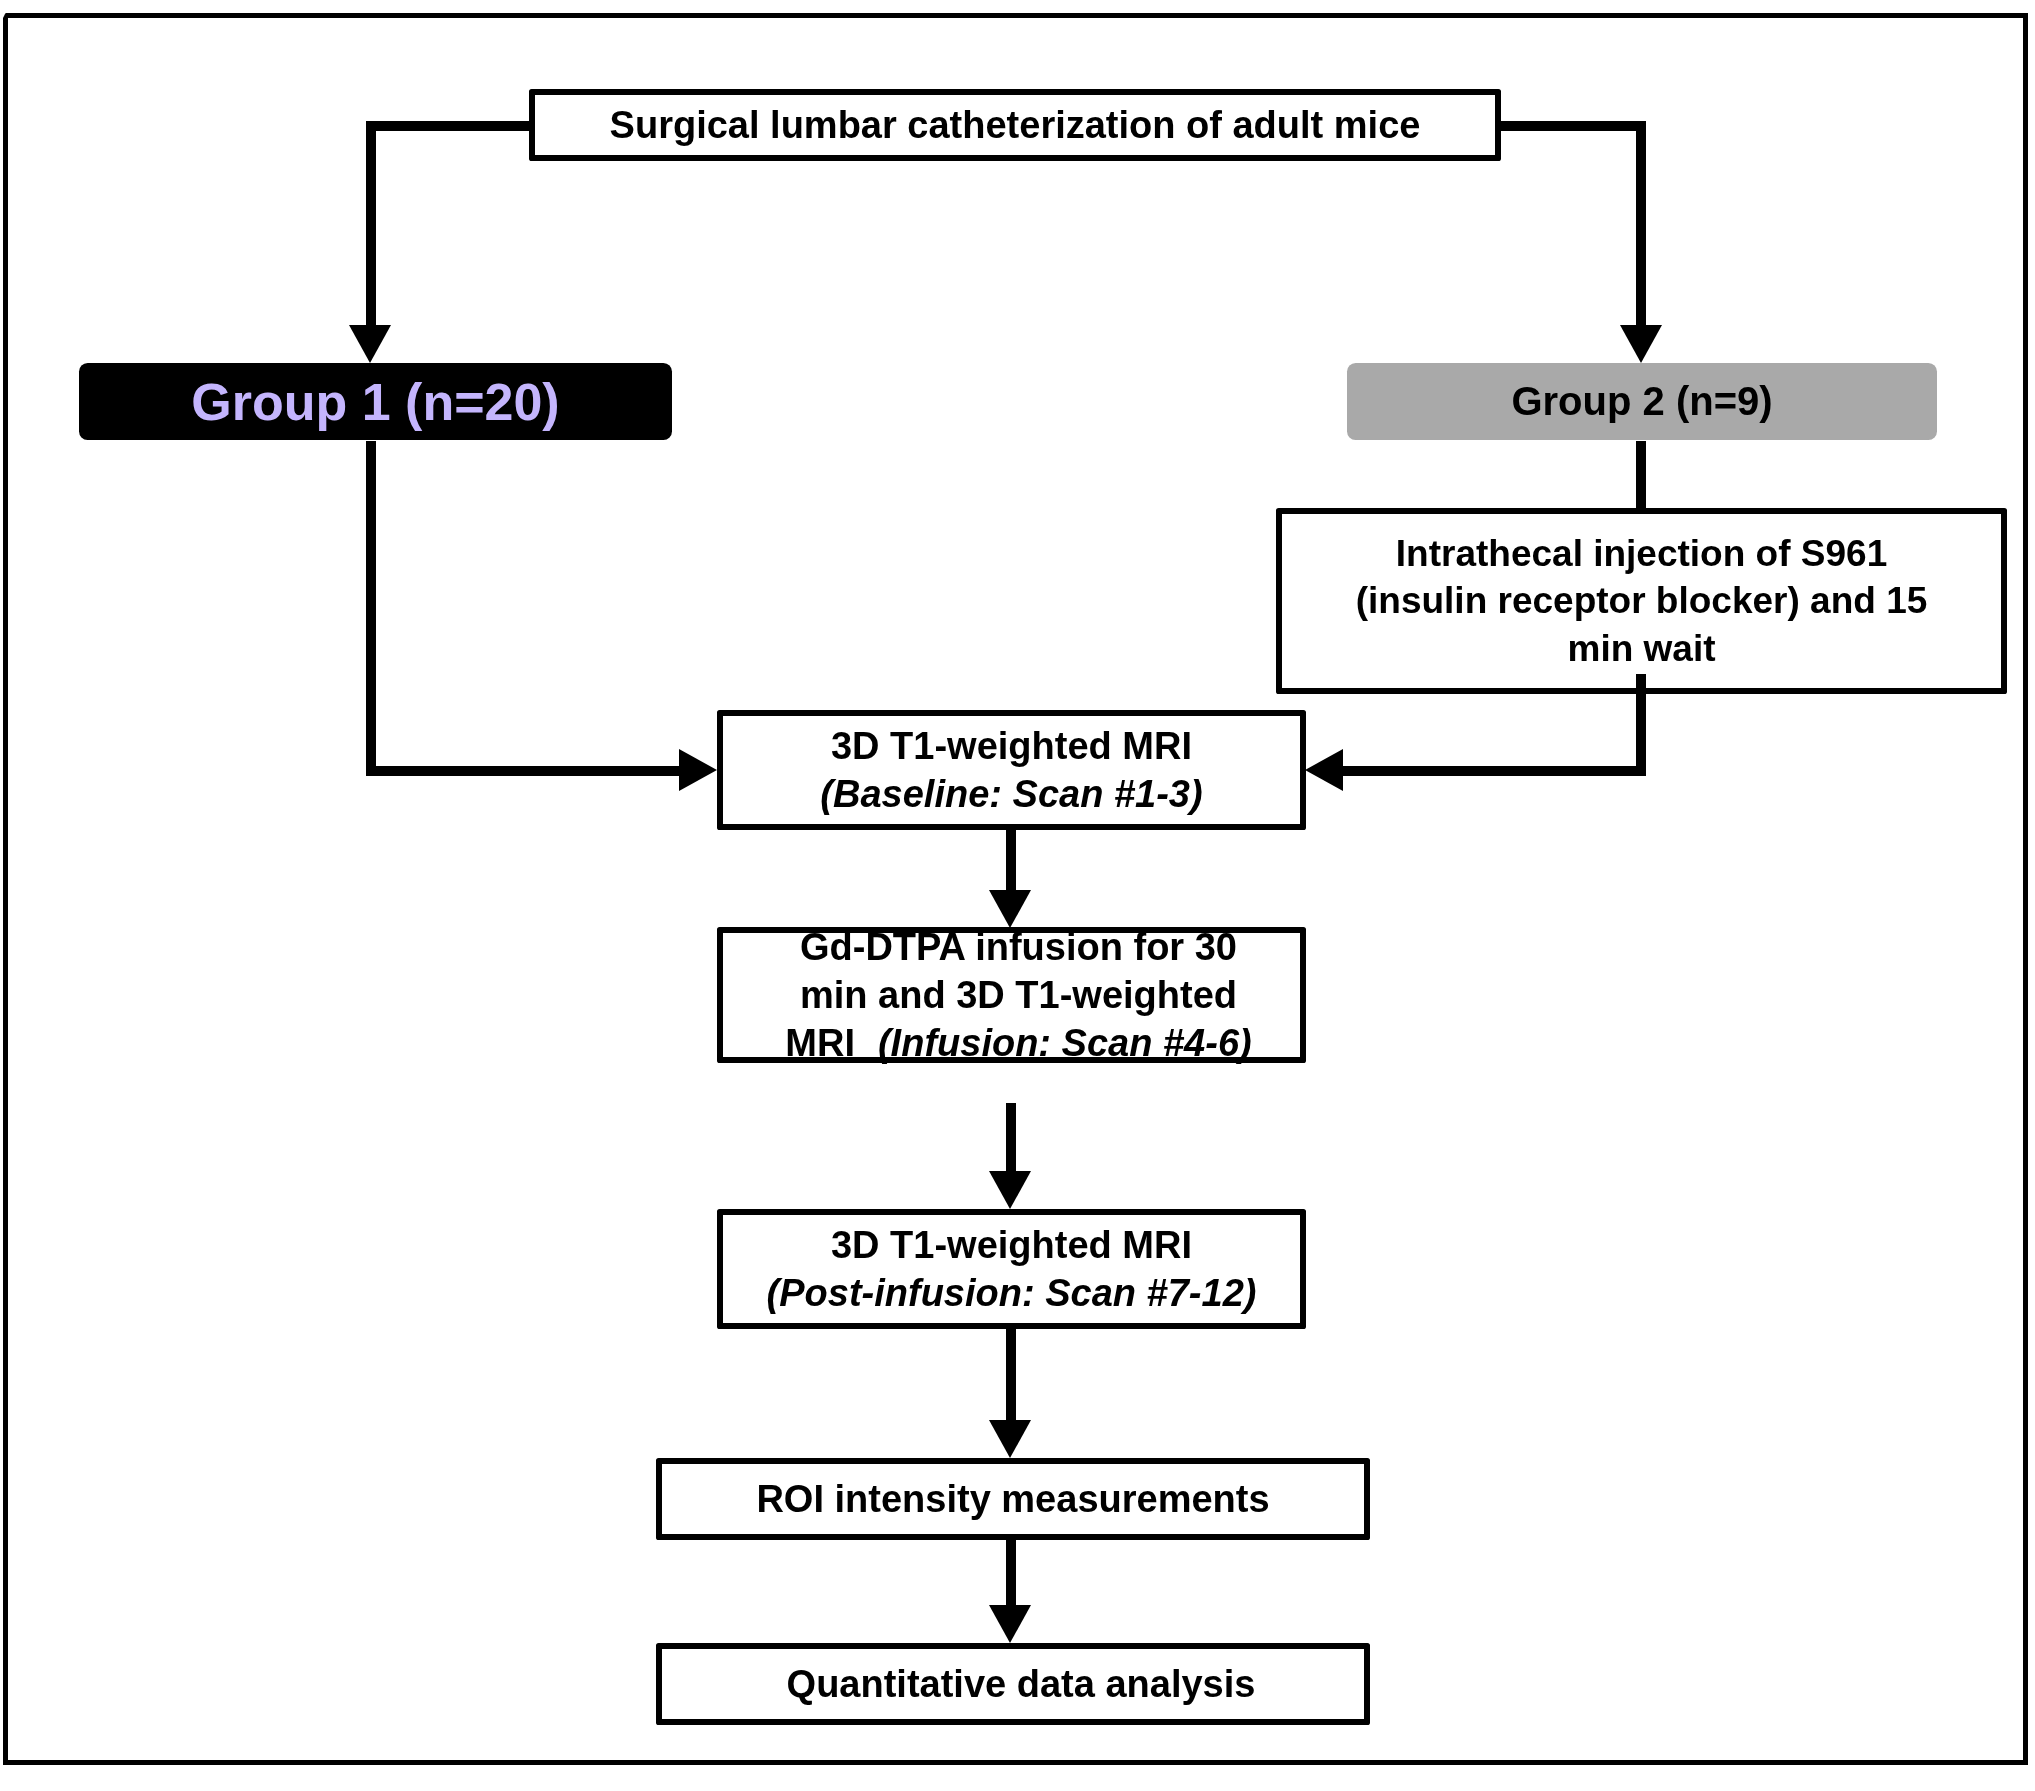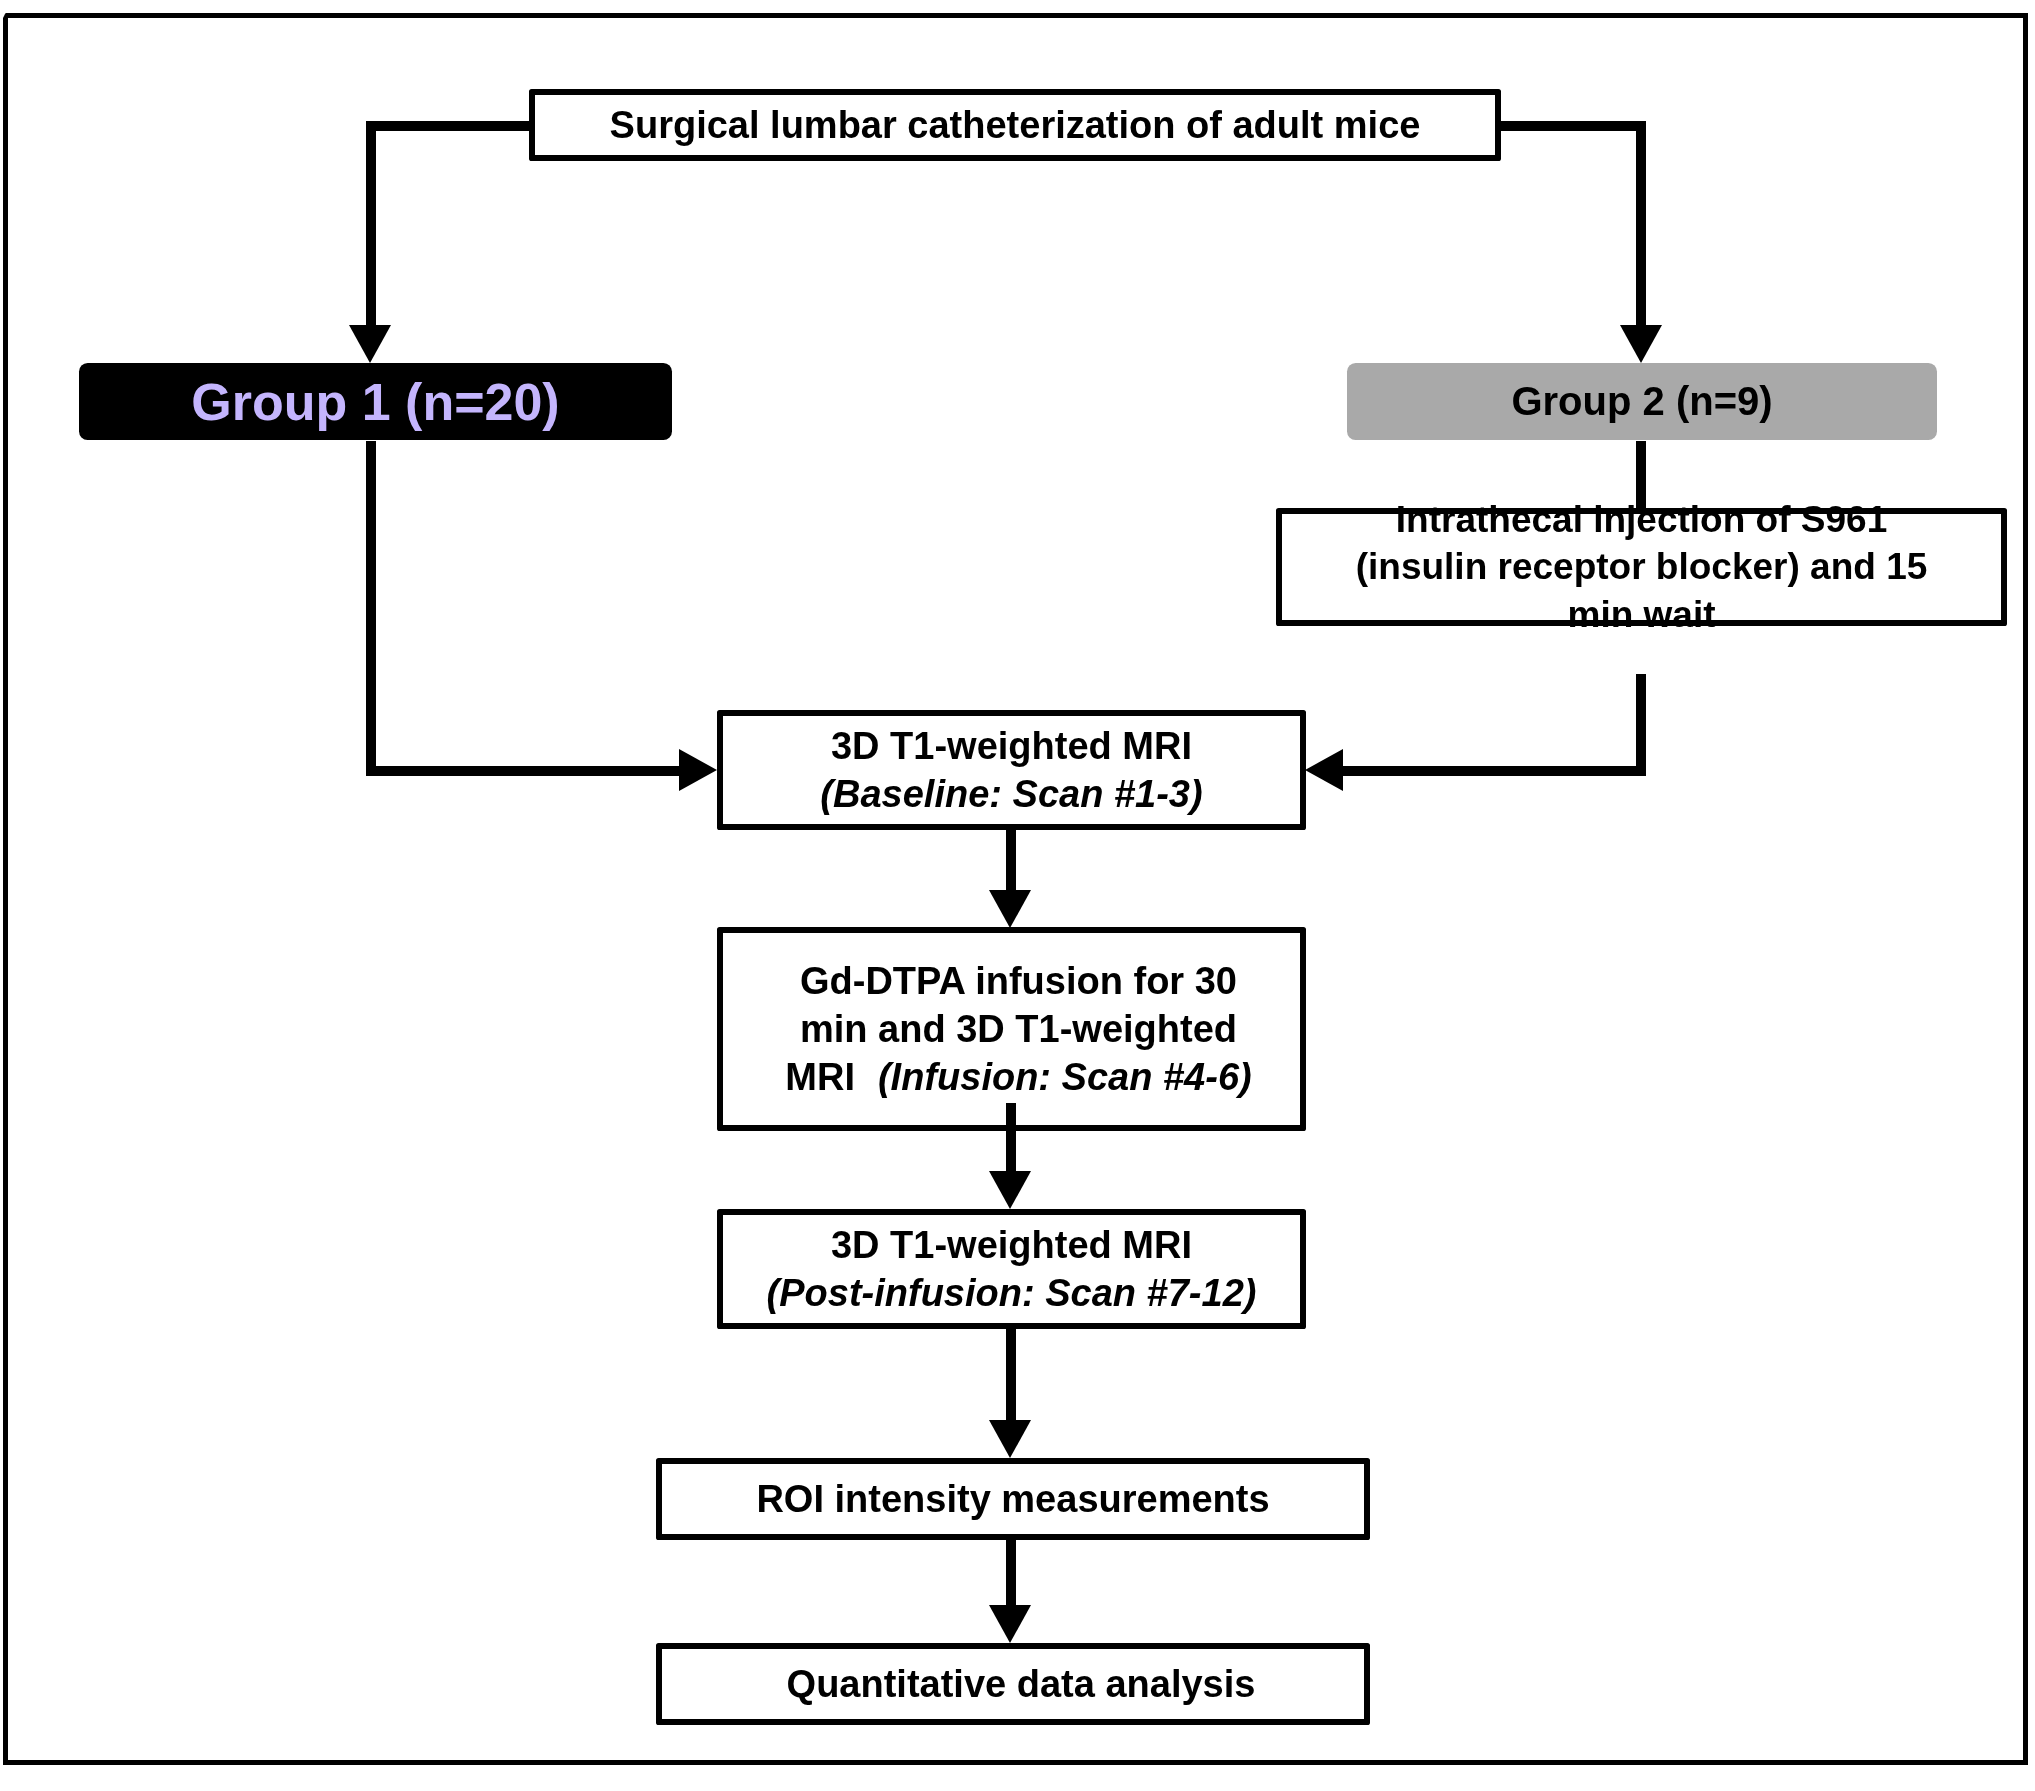--- a/index.html
+++ b/index.html
@@ -23,23 +23,23 @@
   .it { font-style:italic; }
   .line { position:absolute; background:#000; }
   .arrow { position:absolute; width:0; height:0; }
   .arrow.down  { border-left:21.5px solid transparent; border-right:21.5px solid transparent; border-top:38px solid #000; }
   .arrow.right { border-top:21.5px solid transparent; border-bottom:21.5px solid transparent; border-left:38px solid #000; }
   .arrow.left  { border-top:21.5px solid transparent; border-bottom:21.5px solid transparent; border-right:38px solid #000; }
 
   #node-surgery      { left:529px;  top:89px;  width:972px; height:72px;  font-size:38px; }
   #node-group1       { left:79px;   top:363px;  width:593px;  height:77px;  font-size:52px; background:#000000; color:#c4b5fd; border-radius:8.6px; }
   #node-group2       { left:1347px; top:363px;  width:590px;  height:77px;  font-size:40px; background:#a9a9a9; color:#000000; border-radius:8.6px; }
-  #node-s961         { left:1276px; top:508px;  width:731px;  height:118px; font-size:37px; line-height:1.28; }
+  #node-s961         { left:1276px; top:508px;  width:731px;  height:186px; font-size:37px; line-height:1.28; }
   #node-baseline     { left:717px;  top:710px;  width:589px;  height:120px; font-size:38px; line-height:1.27; }
-  #node-infusion     { left:717px;  top:927px; width:589px;  height:204px; font-size:38px; line-height:1.27;padding-left:14px; }
+  #node-infusion     { left:717px;  top:927px; width:589px;  height:136px; font-size:38px; line-height:1.27;padding-left:14px; }
   #node-postinfusion { left:717px;  top:1209px; width:589px;  height:120px; font-size:38px; line-height:1.27; }
   #node-roi          { left:656px;  top:1458px; width:714px;  height:82px;  font-size:38px; }
   #node-analysis     { left:656px;  top:1643px; width:714px;  height:82px;  font-size:38px;padding-left:16px; }
 
   .ln-pair { display:flex; justify-content:center; gap:23px; white-space:nowrap; }
 
   #c-top-left-h  { left:371px;  top:121px;  width:158px; height:9.5px; }
   #c-top-left-v  { left:366px;  top:121px;  width:9.5px;  height:206px; }
   #a-group1      { left:349px;  top:325px; }
   #c-top-right-h { left:1501px; top:121px;  width:140px; height:9.5px; }

